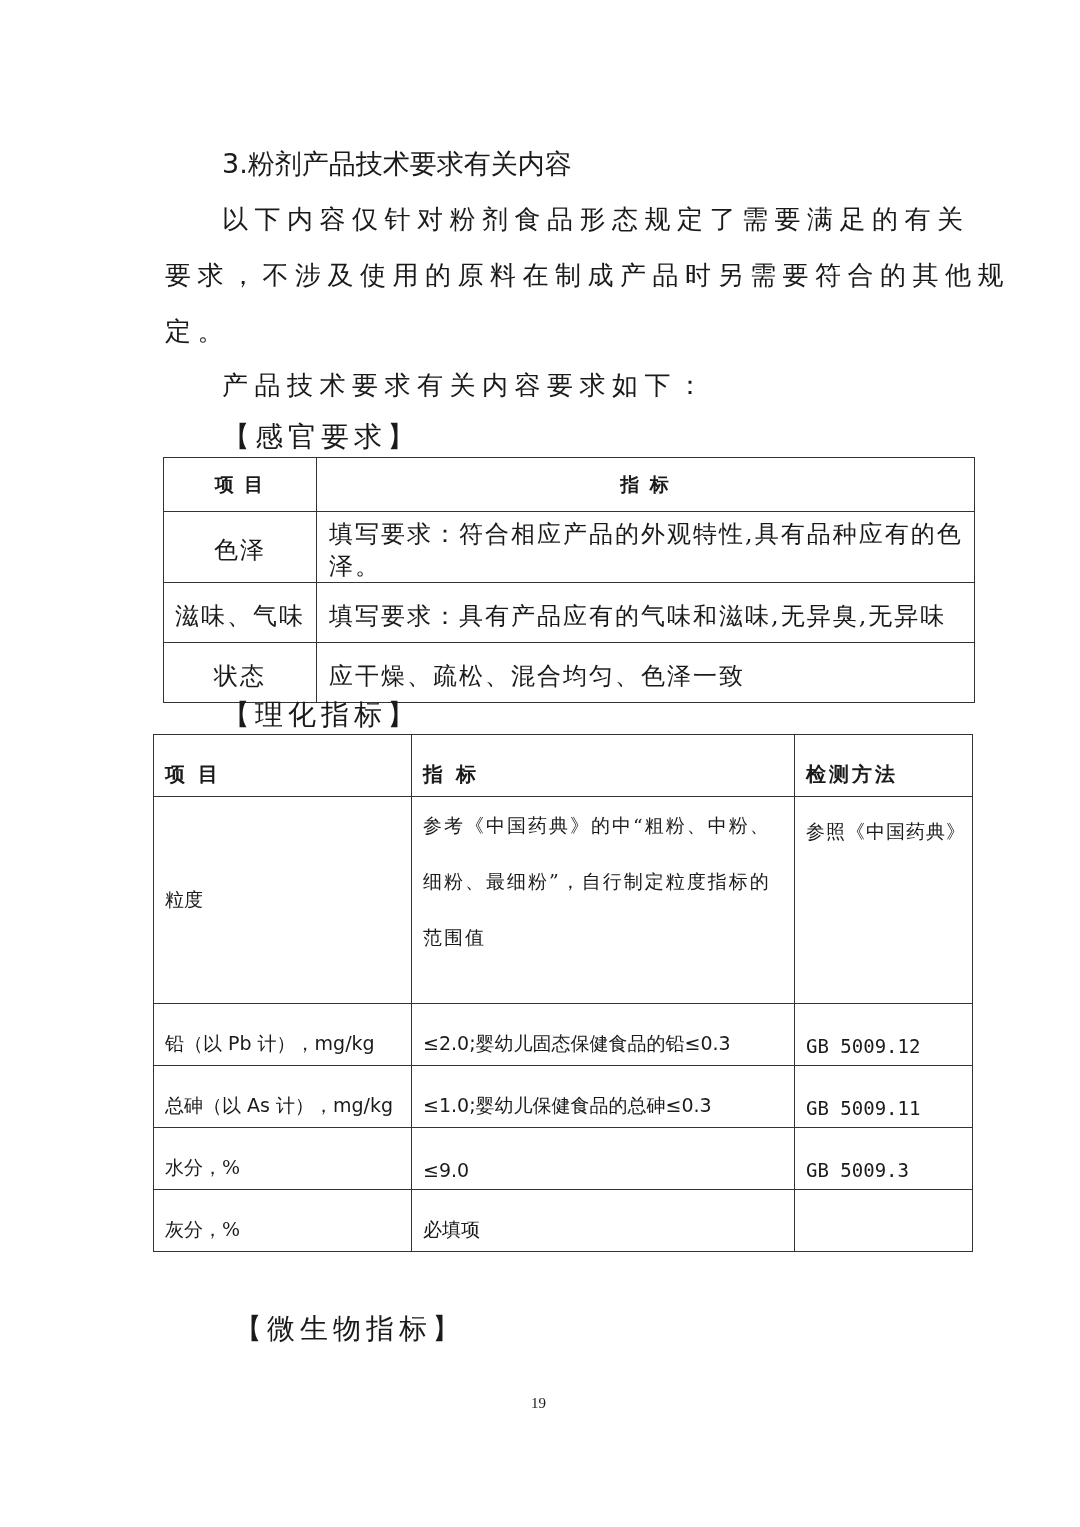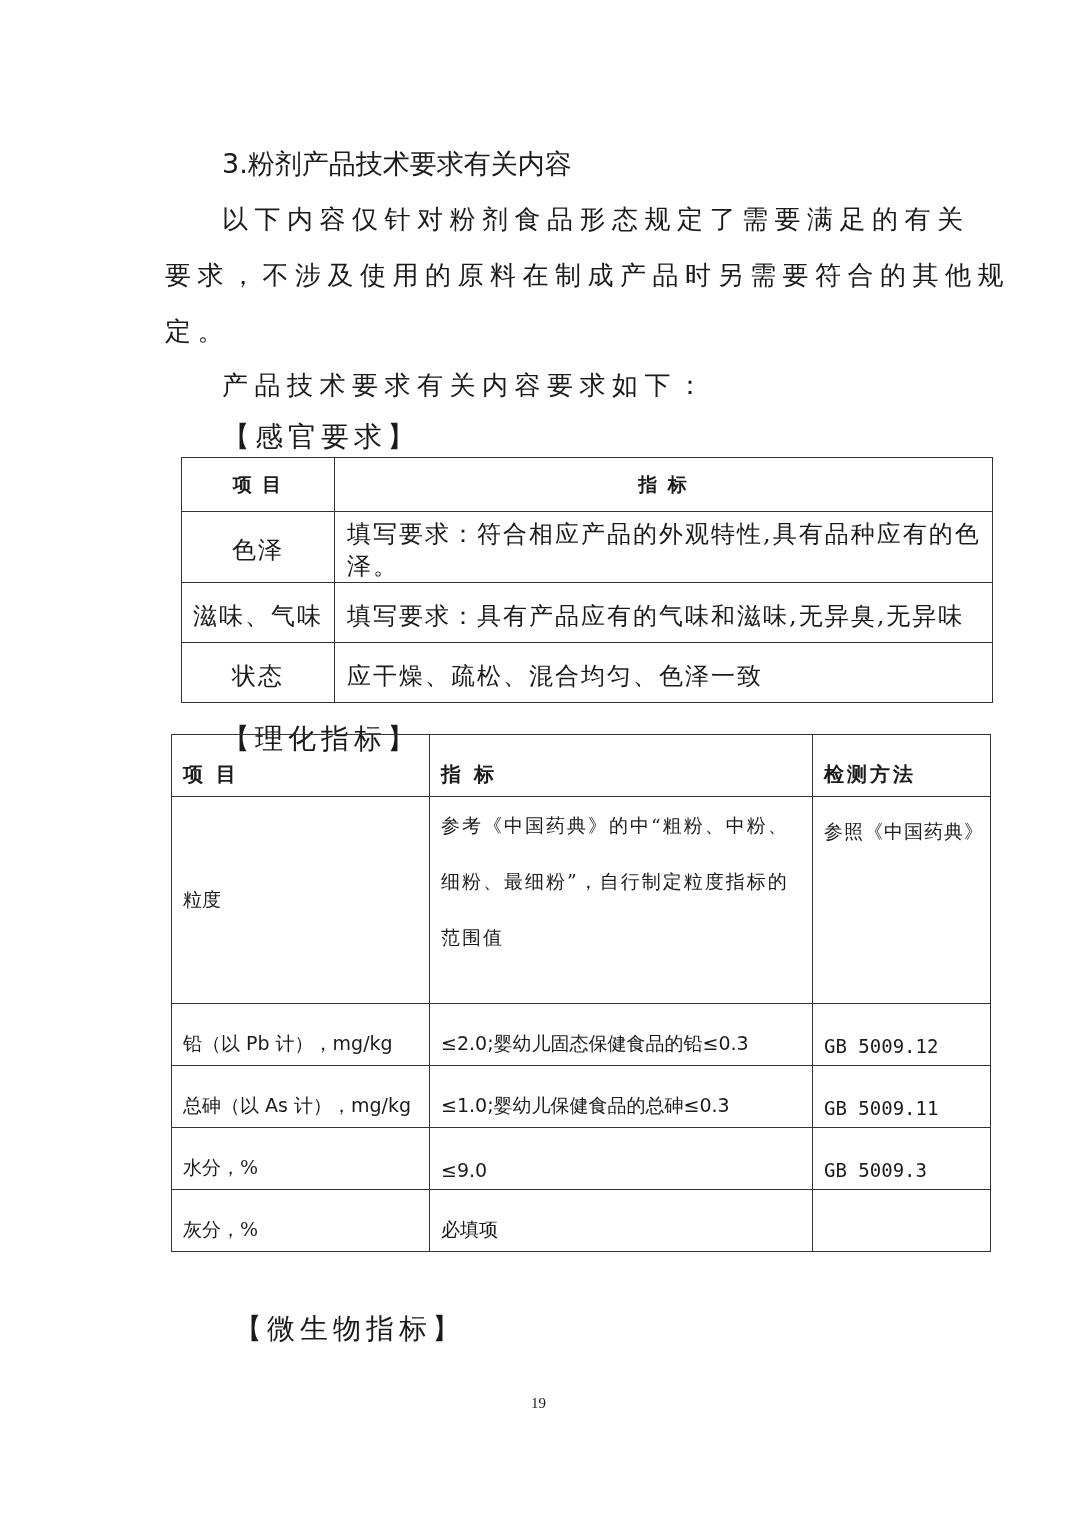--- a/index.html
+++ b/index.html
@@ -7,24 +7,24 @@
          font-family:"DejaVu Serif","Liberation Serif",serif; color:#1a1a1a; }
   .abs { position:absolute; white-space:nowrap; }
   .h3 { left:222px; top:146px; font-size:27px; font-family:"DejaVu Sans","Liberation Sans",sans-serif; font-weight:normal; letter-spacing:0px; }
   .para { font-size:26px; letter-spacing:6.5px; }
   .p1 { left:222px; top:202px; }
   .p2 { left:165px; top:258px; }
   .p3 { left:165px; top:314px; }
   .p4 { left:222px; top:368px; }
   .sec { font-size:28px; letter-spacing:5px; }
   .s1 { left:222px; top:418px; }
-  .s2 { left:222px; top:696px;margin-top:24px; }
+  .s2 { left:222px; top:696px; }
   .s3 { left:234px; top:1310px;text-align:center; }
 
-  table { position:absolute; border-collapse:collapse; table-layout:fixed;margin-left:18px; }
+  table { position:absolute; border-collapse:collapse; table-layout:fixed; }
   td, th { border:1.5px solid #333; padding:0; font-weight:normal; }
   .t1 { left:163px; top:457px; width:812px; }
   .t1 td, .t1 th { height:53px; font-size:24px; letter-spacing:2px; }
   .t1 .c1 { width:152px; text-align:center; }
   .t1 .c2 { text-align:left; padding-left:12px; }
   .t1 th.c2 { text-align:center; padding-left:0; }
   .t1 th { font-weight:bold; font-family:"DejaVu Sans","Liberation Sans",sans-serif; font-size:19px; }
   .t1 td { padding-top:6px; }
 
   .t2 { left:153px; top:734px; width:820px; }

